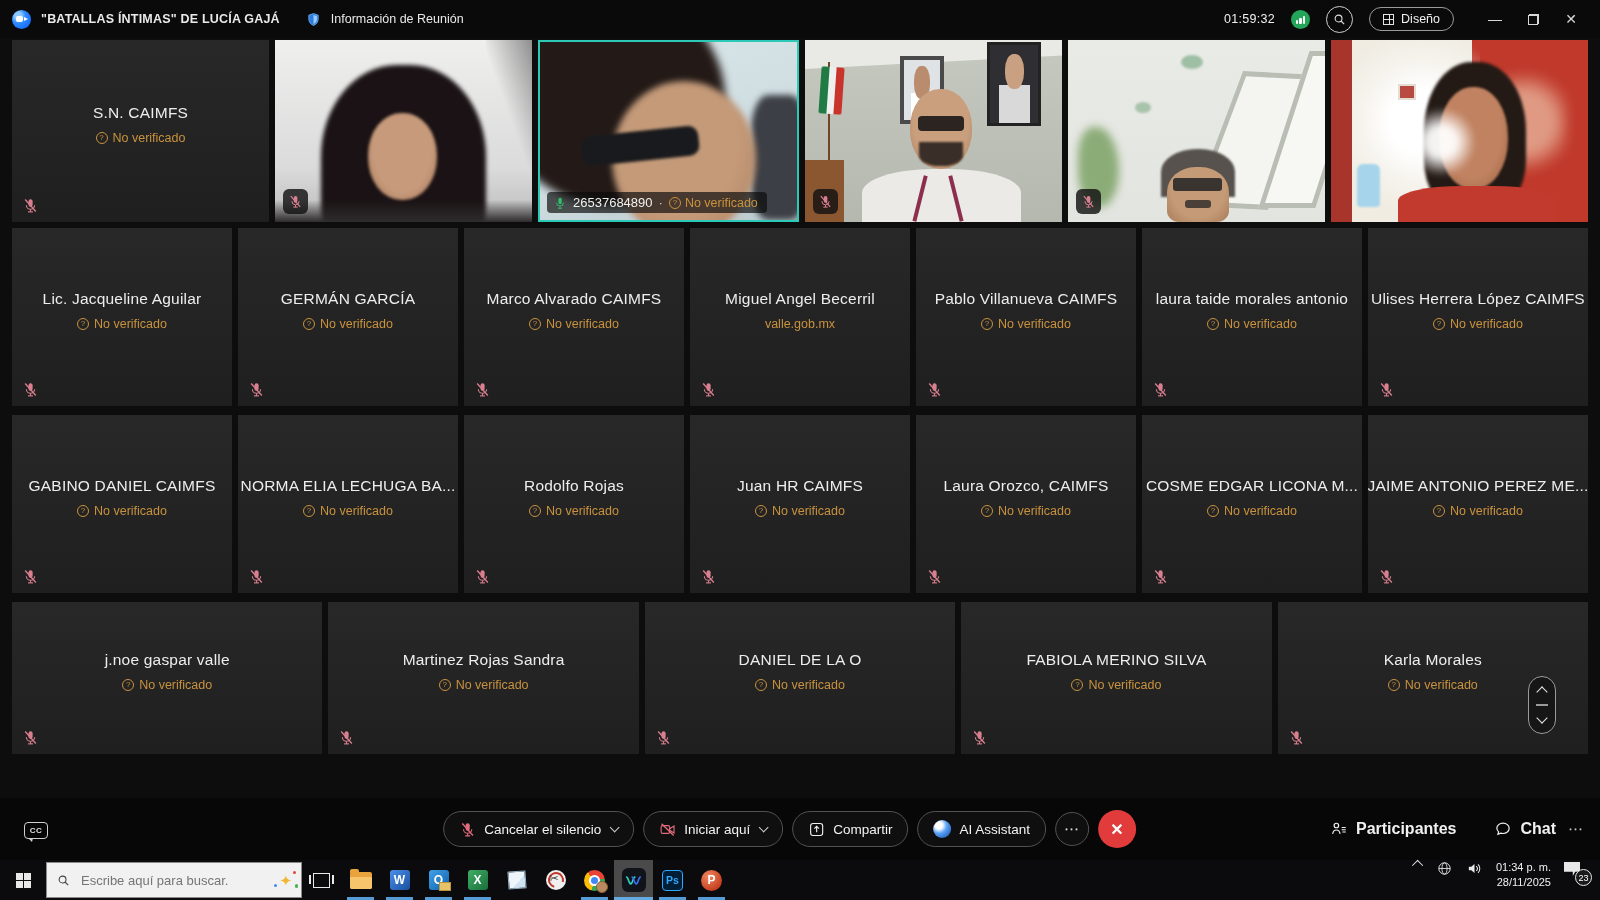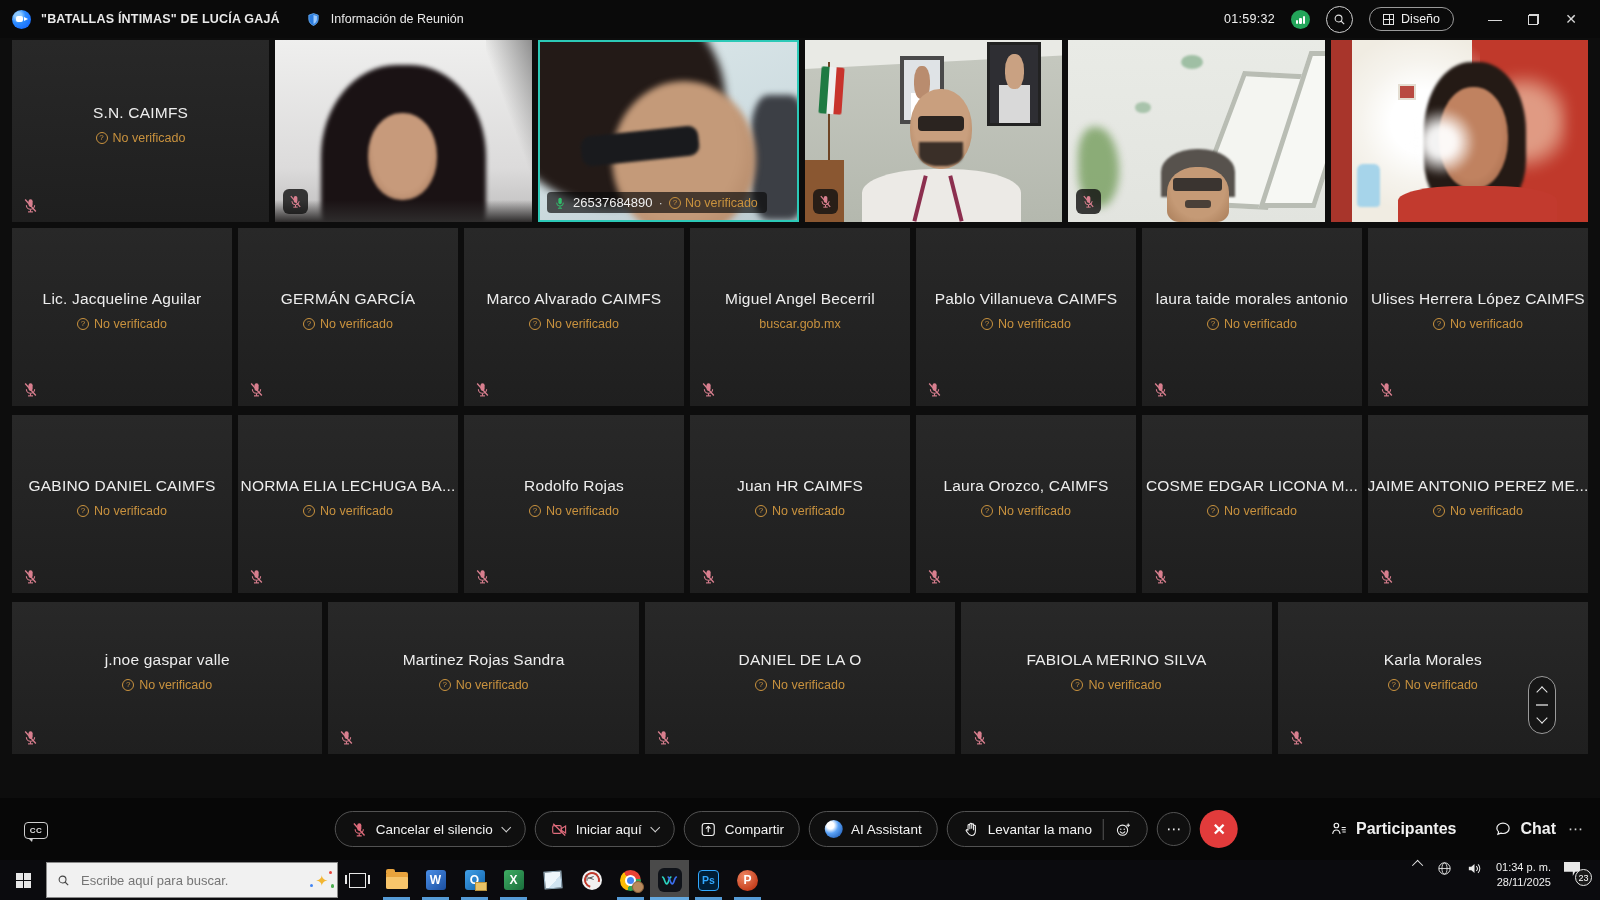--- a/index.html
+++ b/index.html
@@ -140,21 +140,21 @@
   .right-group { position:absolute; right:44px; top:50%; transform:translateY(-50%); display:flex; align-items:center; gap:38px; color:#f0f0f0; font-size:16px; font-weight:bold; }
   .rg-item { display:flex; align-items:center; gap:8px; }
   .rg-item svg { width:18px; height:18px; }
   .far-dots { position:absolute; right:16px; top:50%; transform:translateY(-50%); color:#cfcfcf; font-size:15px; letter-spacing:1px; }
 
   
   .taskbar { position:absolute; left:0; right:0; bottom:0; height:40px; background:#0b0b0e; display:flex; align-items:stretch; color:#e8e8e8; }
   .start { width:46px; display:flex; align-items:center; justify-content:center; }
   .winlogo { width:15px; height:15px; display:grid; grid-template-columns:7px 7px; grid-template-rows:7px 7px; gap:1px; }
   .winlogo i { background:#e8e8e8; display:block; }
-  .searchbox { width:292px; margin:2px 0; background:#f1f1f1; border:1px solid #8a8a8a; display:flex; align-items:center; padding:0 9px; gap:8px; }
+  .searchbox { width:256px; margin:2px 0; background:#f1f1f1; border:1px solid #8a8a8a; display:flex; align-items:center; padding:0 9px; gap:8px; }
   .searchbox input { border:none; outline:none; background:transparent; font-size:13px; color:#333; font-family:"Liberation Sans",sans-serif; flex:1; min-width:0; }
   .sb-sparkle { position:relative; color:#f2b632; font-size:15px; line-height:1; }
   .sb-sparkle i { position:absolute; border-radius:50%; display:block; }
   .spk-r { width:3.5px;height:3.5px;background:#e8453c; right:-4px; top:-2px; }
   .spk-g { width:3.5px;height:3.5px;background:#4caf50; right:-6px; bottom:0px; }
   .spk-b { width:3px;height:3px;background:#4285f4; left:-5px; bottom:1px; }
   .tb-ico { width:39px; display:flex; align-items:center; justify-content:center; position:relative; }
   .tb-ico.open::after { content:""; position:absolute; left:6px; right:6px; bottom:0; height:2.6px; background:#559bd6; }
   .tb-ico.activeapp { background:#4a4a4a; }
   .tb-ico.activeapp::after { left:0; right:0; background:#64a9e0; }
@@ -455,21 +455,21 @@
             </div>
           </div>
           <svg class="nmic">
             <use href="#i-mic-off"></use>
           </svg>
         </div>
       <div class="tile">
           <div class="tcenter">
             <div class="pname">Miguel Angel Becerril</div>
             <div class="pbadge">
-              <span>buscar.gob.mx</span>
+              <span>valle.gob.mx</span>
             </div>
           </div>
           <svg class="nmic">
             <use href="#i-mic-off"></use>
           </svg>
         </div>
       <div class="tile">
           <div class="tcenter">
             <div class="pname">Pablo Villanueva CAIMFS</div>
             <div class="pbadge">
@@ -684,30 +684,20 @@
       </div>
       <div class="pill">
         <svg style="color:#f0f0f0">
             <use href="#i-share"></use>
           </svg>
         <span>Compartir</span>
       </div>
       <div class="pill">
         <span class="ai-orb"></span>
         <span>AI Assistant</span>
-      </div>
-      <div class="pill">
-        <svg style="color:#f0f0f0">
-            <use href="#i-hand"></use>
-          </svg>
-        <span>Levantar la mano</span>
-        <span class="vline"></span>
-        <svg style="color:#f0f0f0">
-            <use href="#i-smile-plus"></use>
-          </svg>
       </div>
       <div class="round-btn">⋯</div>
       <div class="leave-btn">✕</div>
     </div>
 
     <div class="right-group">
       <div class="rg-item">
         <svg>
             <use href="#i-person-list"></use>
           </svg>

